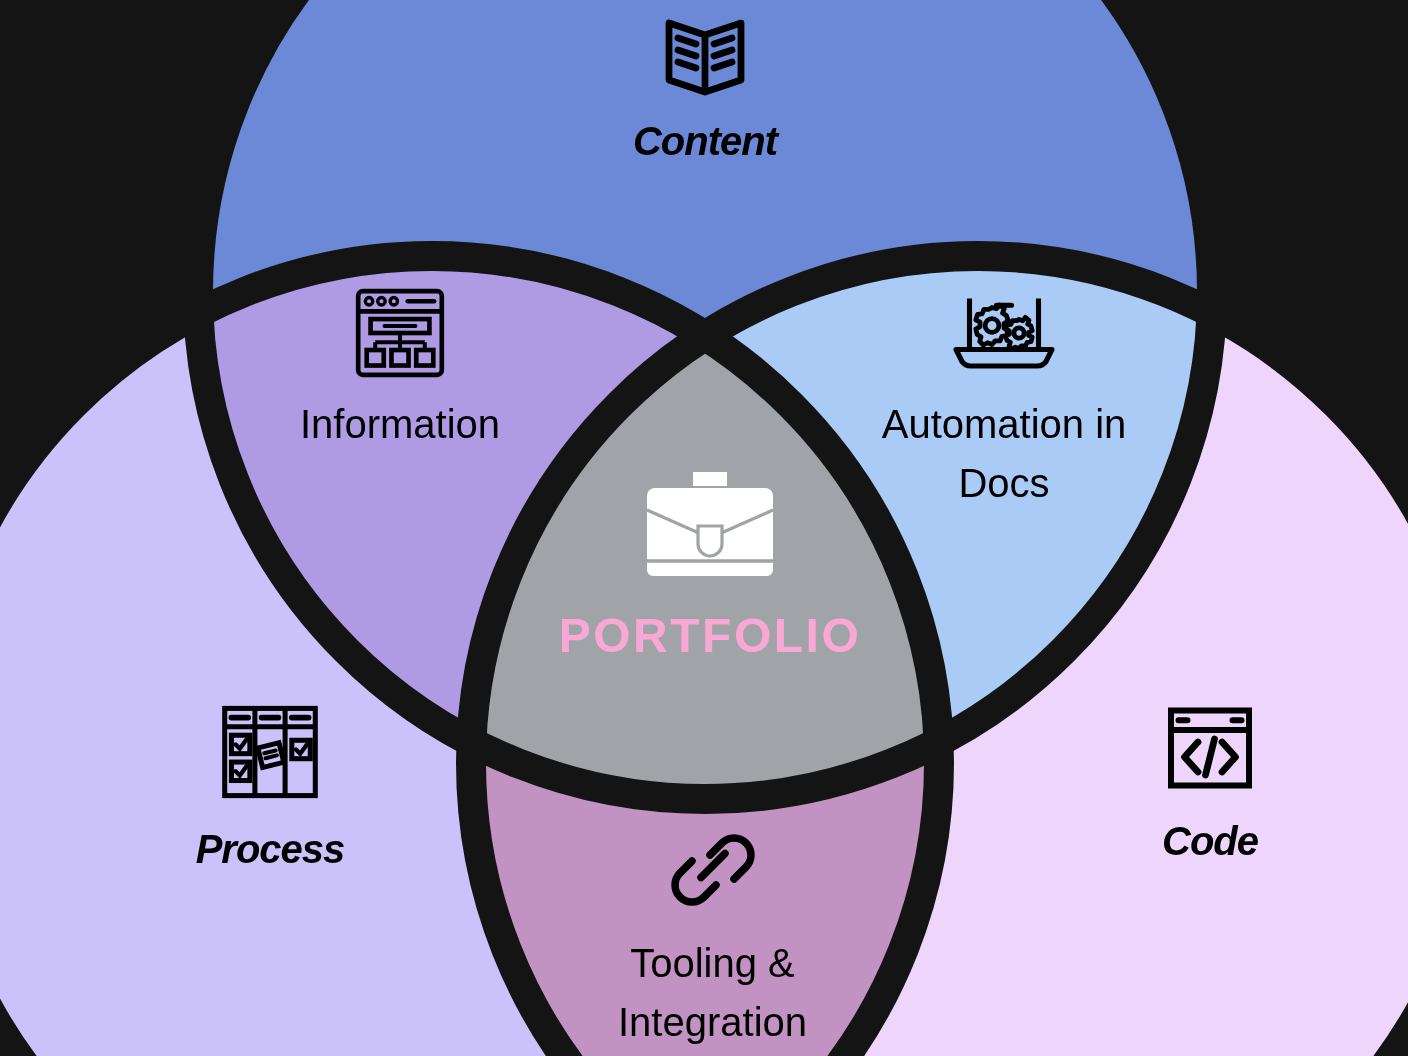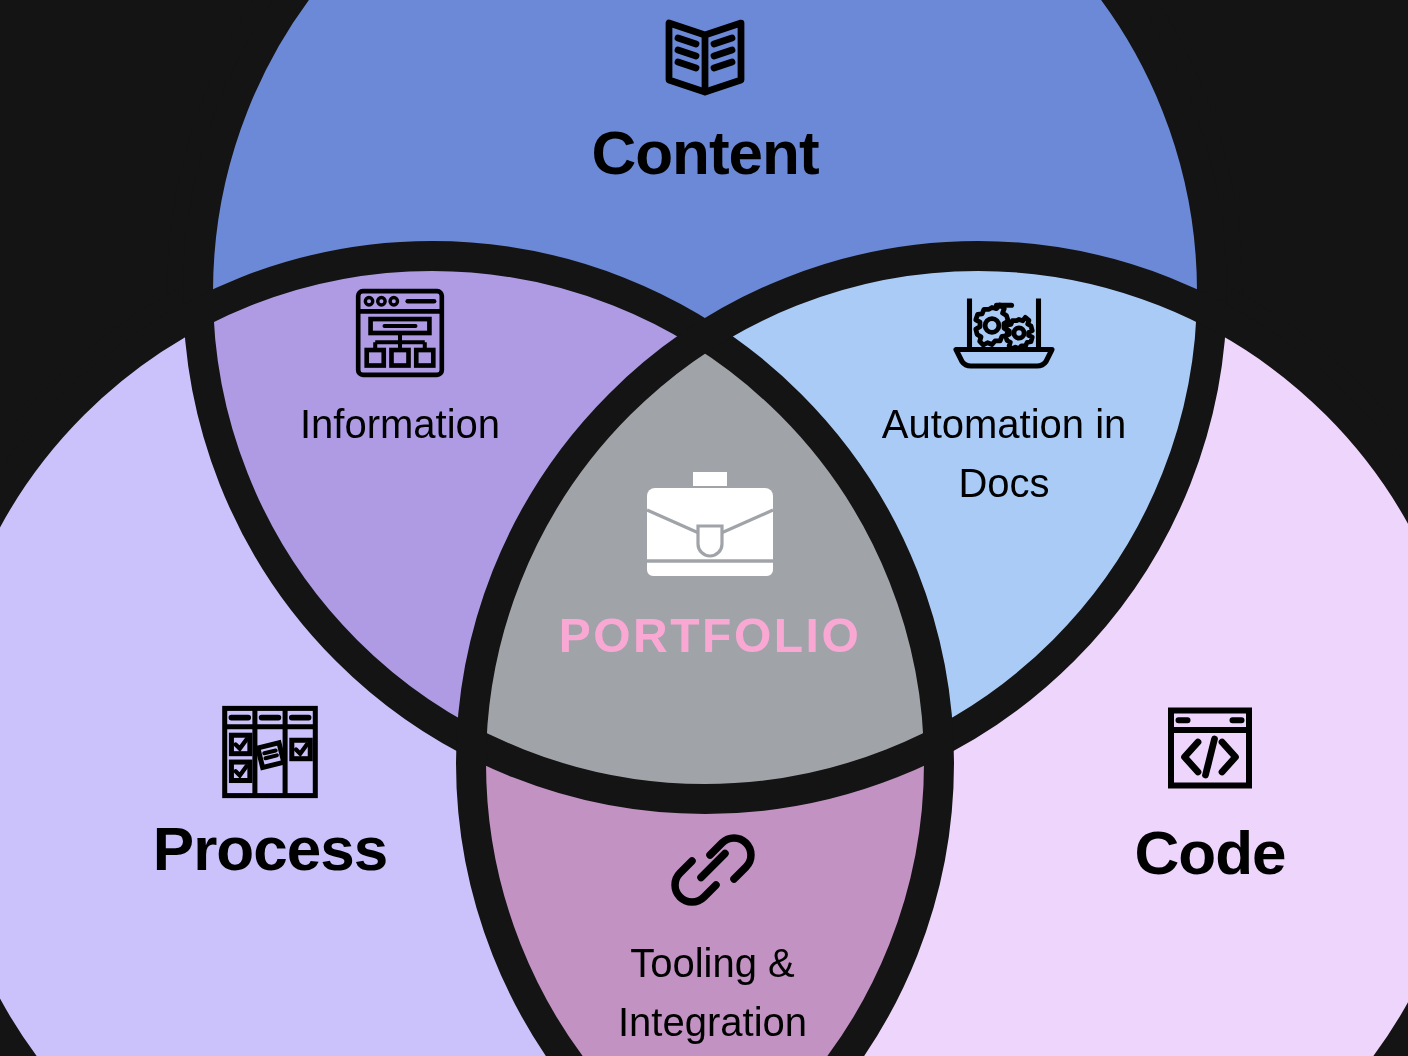--- a/index.html
+++ b/index.html
@@ -27,23 +27,24 @@
     height: 1056px;
   }
   .lbl {
     position: absolute;
     text-align: center;
     color: #000000;
     pointer-events: none;
   }
   .lbl-main {
     font-weight: bold;
-    font-size: 62px;
+    font-size: 40px;
     letter-spacing: -1px;
     line-height: 1.05;
+    font-style: italic;
   }
   .lbl-sub {
     font-size: 40px;
     line-height: 1.48;
     font-weight: 400;
   }
   .lbl-center {
     color: #ffffff;
     font-weight: bold;
     font-size: 48px;
@@ -133,21 +134,21 @@
       <path d="M11.5 26.5 L14 29 L18 23.5" stroke="#000" stroke-width="2.6" fill="none" stroke-linecap="round"></path>
       <rect x="9" y="37" width="11" height="11" fill="none" stroke="#000" stroke-width="3"></rect>
       <path d="M11.5 42.5 L14 45 L18 39.5" stroke="#000" stroke-width="2.6" fill="none" stroke-linecap="round"></path>
       <rect x="45" y="24" width="11" height="11" fill="none" stroke="#000" stroke-width="3"></rect>
       <path d="M47.5 29.5 L50 32 L54 26.5" stroke="#000" stroke-width="2.6" fill="none" stroke-linecap="round"></path>
       <g transform="rotate(-14 32 33)">
         <rect x="26" y="27" width="13" height="12" fill="none" stroke="#000" stroke-width="3"></rect>
         <path d="M29 31 L36 31 M29 34 L36 34" stroke="#000" stroke-width="2.4" stroke-linecap="round"></path>
       </g>
     </svg>
-    <div class="lbl-main" style="margin-top:12px">Process</div>
+    <div class="lbl-main" style="margin-top:24px">Process</div>
   </div>
 
   <div class="lbl" id="grp-code">
     <svg class="ico" width="96" height="96" viewBox="0 0 64 64">
       <rect x="6" y="7" width="52" height="50" fill="none" stroke="#000" stroke-width="4"></rect>
       <path d="M6 20 L58 20" stroke="#000" stroke-width="4"></path>
       <path d="M11 13.5 L17 13.5 M47 13.5 L53 13.5" stroke="#000" stroke-width="4" stroke-linecap="round"></path>
       <path d="M24 28 L15 38 L24 48" fill="none" stroke="#000" stroke-width="4.5" stroke-linecap="round" stroke-linejoin="round"></path>
       <path d="M40 28 L49 38 L40 48" fill="none" stroke="#000" stroke-width="4.5" stroke-linecap="round" stroke-linejoin="round"></path>
       <path d="M35 26 L29 50" stroke="#000" stroke-width="4.5" stroke-linecap="round"></path>

